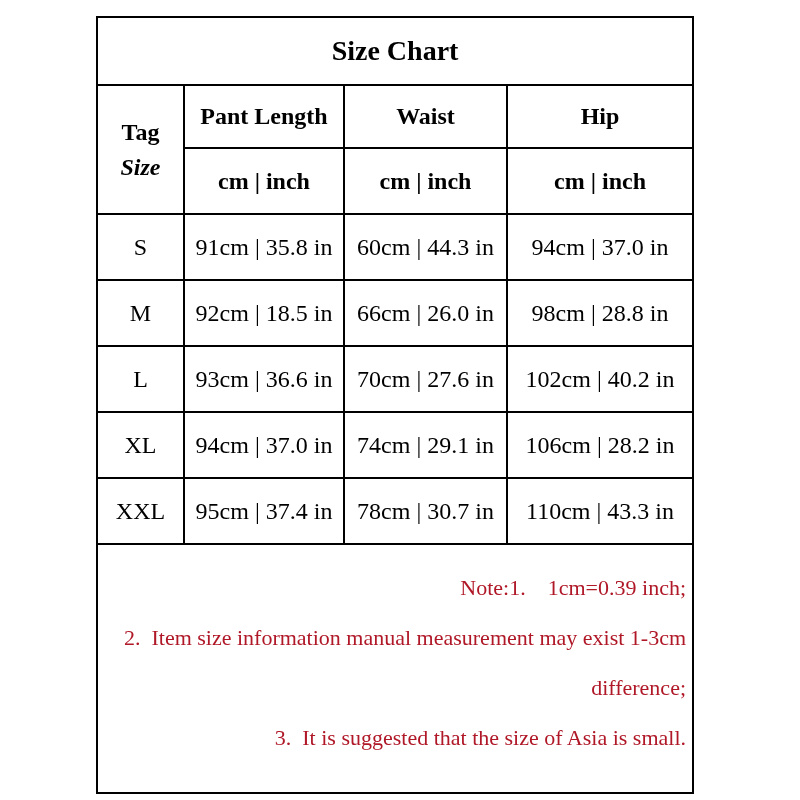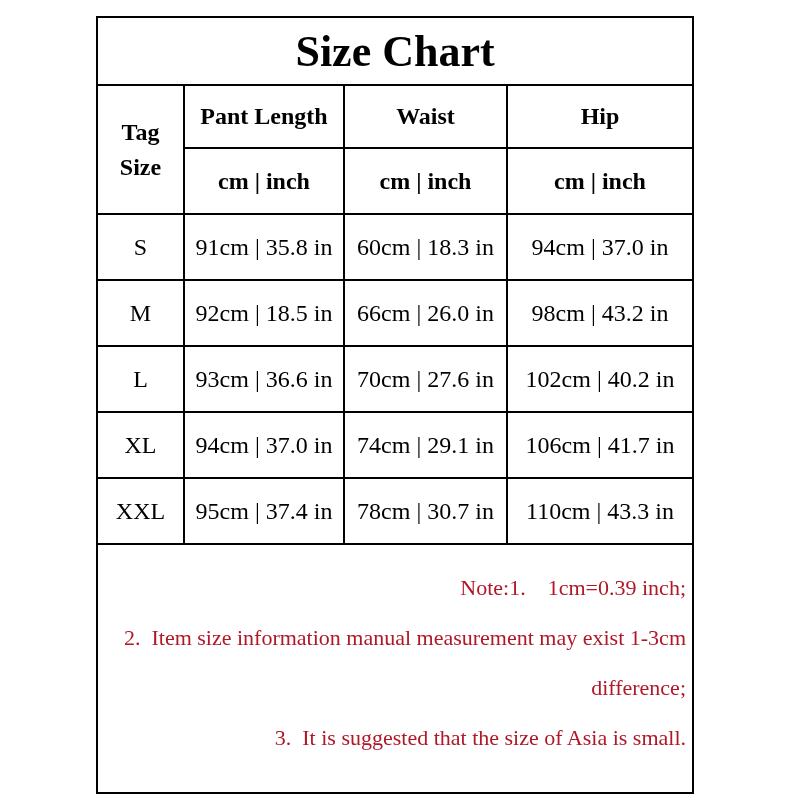--- a/index.html
+++ b/index.html
@@ -28,34 +28,35 @@
   }
   .size-table td {
     border: 2px solid var(--border, #000);
     text-align: center;
     vertical-align: middle;
     padding: 0;
     overflow: hidden;
   }
   .title-row td {
     height: 66px;
-    font-size: 44px;
+    font-size: 28px;
     font-weight: bold;
     margin-top: 28px;
   }
   .tag-cell {
     font-size: 24px;
     font-weight: bold;
   }
   .tag-cell .tag-line {
     line-height: 1;
     text-align: center;
   }
   .tag-cell .tag-line + .tag-line {
     margin-top: 11px;
+    font-style: italic;
   }
   .hdr1-row td {
     height: 61px;
     font-size: 24px;
     font-weight: bold;
   }
   .hdr2-row td {
     height: 64px;
     font-size: 24px;
     font-weight: bold;
@@ -109,43 +110,43 @@
 
     <tr class="hdr2-row">
       <td>cm | inch</td>
       <td>cm | inch</td>
       <td>cm | inch</td>
     </tr>
 
     <tr class="data-row">
       <td>S</td>
       <td>91cm | 35.8 in</td>
-      <td>60cm | 18.3 in</td>
+      <td>60cm | 44.3 in</td>
       <td>94cm | 37.0 in</td>
     </tr>
 
     <tr class="data-row">
       <td>M</td>
       <td>92cm | 18.5 in</td>
       <td>66cm | 26.0 in</td>
-      <td>98cm | 43.2 in</td>
+      <td>98cm | 28.8 in</td>
     </tr>
 
     <tr class="data-row">
       <td>L</td>
       <td>93cm | 36.6 in</td>
       <td>70cm | 27.6 in</td>
       <td>102cm | 40.2 in</td>
     </tr>
 
     <tr class="data-row">
       <td>XL</td>
       <td>94cm | 37.0 in</td>
       <td>74cm | 29.1 in</td>
-      <td>106cm | 41.7 in</td>
+      <td>106cm | 28.2 in</td>
     </tr>
 
     <tr class="data-row">
       <td>XXL</td>
       <td>95cm | 37.4 in</td>
       <td>78cm | 30.7 in</td>
       <td>110cm | 43.3 in</td>
     </tr>
 
     <tr class="notes-row">

